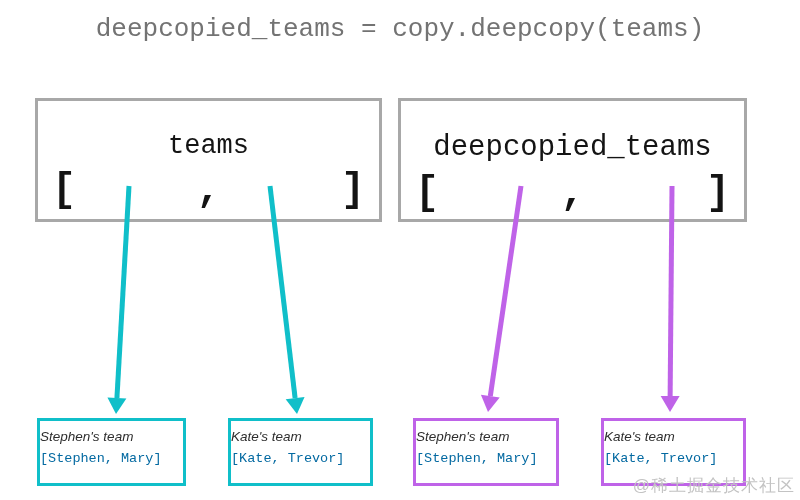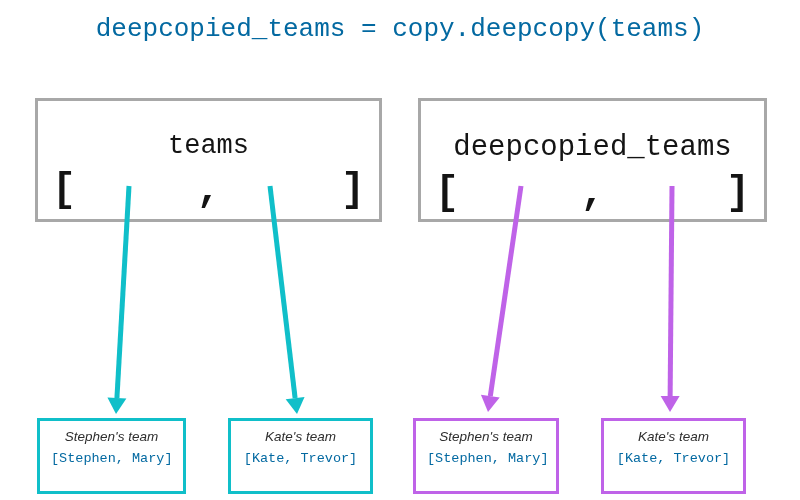--- a/index.html
+++ b/index.html
@@ -17,34 +17,34 @@
   }
   .title {
     position: absolute;
     top: 14px;
     left: 0;
     width: 800px;
     text-align: center;
     font-family: "Liberation Mono", "DejaVu Sans Mono", monospace;
     font-size: 26px;
     font-weight: 500;
-    color: #0369a1;
+    color: #737373;
     letter-spacing: 0px;
     white-space: pre;
   }
   .top-box {
     position: absolute;
     top: 98px;
     height: 124px;
     background: #ffffff;
     border: 3px solid #a8a8a8;
     box-sizing: border-box;
   }
   .top-box.left  { left: 35px;  width: 347px; }
-  .top-box.right { left: 418px; width: 349px; }
+  .top-box.right { left: 398px; width: 349px; }
   .top-label {
     text-align: center;
     margin-top: 30px;
     font-family: "Liberation Mono", "DejaVu Sans Mono", monospace;
     color: #141414;
     white-space: pre;
   }
   .top-box.left  .top-label { font-size: 27px; }
   .top-box.right .top-label { font-size: 29px; }
   .bracket-row {
@@ -55,26 +55,25 @@
     margin-top: 10px;
     font-family: "Liberation Mono", "DejaVu Sans Mono", monospace;
     font-size: 40px;
     font-weight: bold;
     line-height: 1;
     color: #141414;
   }
   .bottom-box {
     position: absolute;
     top: 418px;
-    height: 76px;
+    height: 68px;
     background: #ffffff;
     border: 3px solid #888888;
     box-sizing: border-box;
-    padding: 8px 11px 0 11px;
-    text-align: center;
+    padding: 8px 11px 0 0;
   }
   .bb0 { left: 37px;  width: 149px; }
   .bb1 { left: 228px; width: 145px; }
   .bb2 { left: 413px; width: 146px; }
   .bb3 { left: 601px; width: 145px; }
   .bottom-label {
     font-family: "Liberation Sans", sans-serif;
     font-style: italic;
     font-size: 13.5px;
     color: #2e2e2e;
@@ -154,14 +153,15 @@
       <line x1="129" y1="186" x2="116.91080139527706" y2="398.02594475975616" stroke="#10bfc9" stroke-width="5"></line>
       <polygon points="116,414 107.42620609638229,397.48515643131043 126.39539669417184,398.5667330882019" fill="#10bfc9"></polygon>
       <line x1="270" y1="186" x2="295.1184105034214" y2="398.1110220288917" stroke="#10bfc9" stroke-width="5"></line>
       <polygon points="297,414 285.6843298330758,399.22821579248523 304.55249117376695,396.99382826529813" fill="#10bfc9"></polygon>
       <line x1="521" y1="186" x2="490.31176836641725" y2="396.167889369385" stroke="#bf63e8" stroke-width="5"></line>
       <polygon points="488,412 480.91145267948957,394.79527690182476 499.71208405334494,397.5405018369453" fill="#bf63e8"></polygon>
       <line x1="672" y1="186" x2="670.1415873762783" y2="396.00062648054995" stroke="#bf63e8" stroke-width="5"></line>
       <polygon points="670,412 660.6419593491048,395.9165589758847 679.6412154034517,396.0846939852152" fill="#bf63e8"></polygon>
     </svg>
 
+  <div class="watermark">@稀土掘金技术社区</div>
 
 </div>
 
 </body></html>

